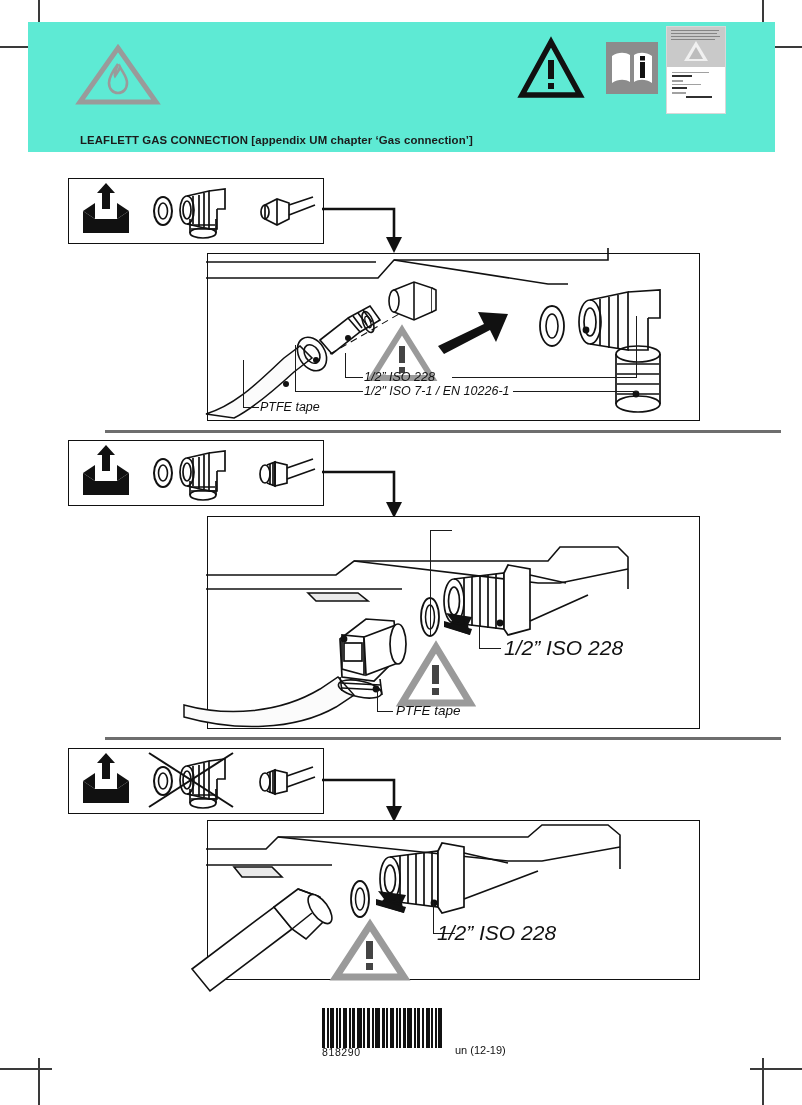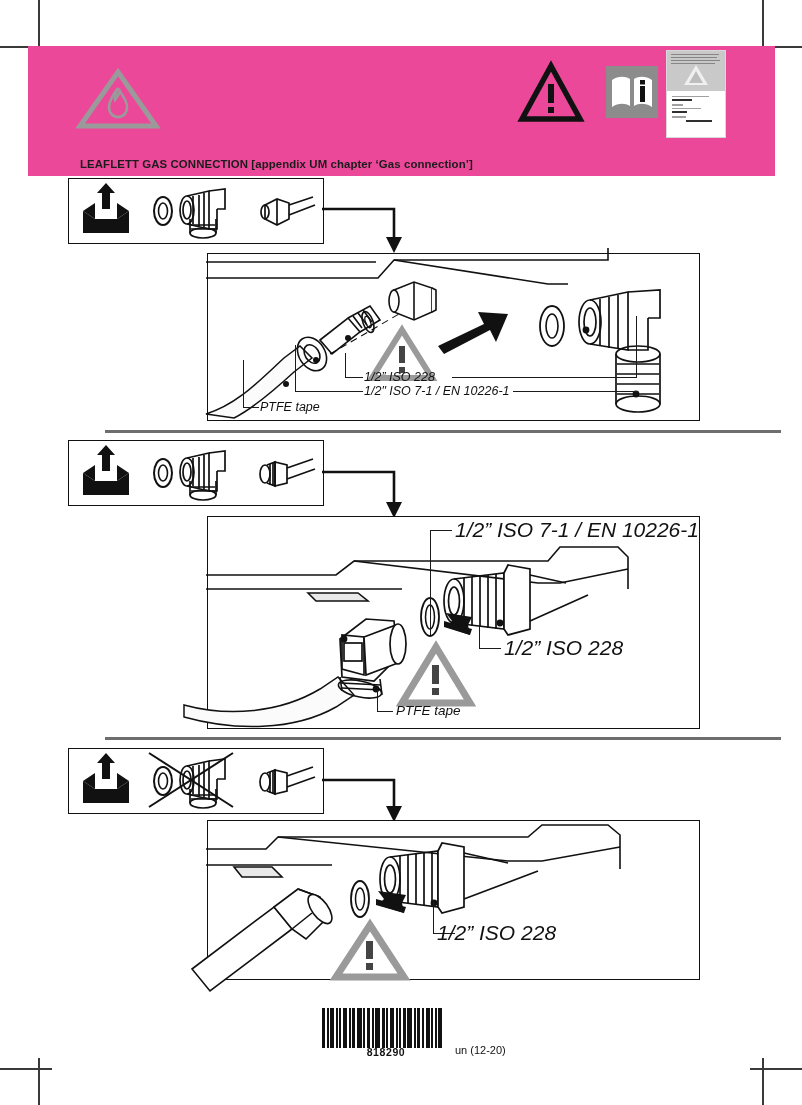--- a/index.html
+++ b/index.html
@@ -12,22 +12,22 @@
   }
   .page{position:absolute;inset:0;}
 
   
   .crop{position:absolute;background:#3a3a3a;}
   .crop.h{height:2px;width:52px;}
   .crop.v{width:2px;height:50px;}
 
   
   .header-band{
-    position:absolute;left:28px;top:46px;width:747px;height:130px;
-    background:#ec4899;
+    position:absolute;left:28px;top:22px;width:747px;height:130px;
+    background:#5eead4;
   }
   .flame-icon{position:absolute;left:48px;top:22px;width:84px;height:62px;}
   .warn-big{position:absolute;left:492px;top:18px;width:62px;height:58px;}
   .book-icon{position:absolute;left:578px;top:20px;width:52px;height:52px;background:#8c8c8c;
     display:flex;align-items:center;justify-content:center;}
   .arrow-icon{position:absolute;left:640px;top:36px;width:30px;height:20px;}
   .doc-thumb{position:absolute;left:638px;top:4px;width:58px;height:86px;background:#ffffff;
     border:1px solid #d8d8d8;overflow:hidden;}
   .doc-thumb .dt-top{height:40px;background:#c9c9c9;position:relative;}
   .doc-thumb .dt-lines{position:absolute;left:4px;top:3px;right:4px;}
@@ -55,22 +55,22 @@
   .lbl{position:absolute;font-family:"Liberation Sans",sans-serif;color:#111;white-space:nowrap;font-style:italic;}
   .lead{position:absolute;background:#1b1b1b;}
   .lead.h{height:1.4px;}
   .lead.v{width:1.4px;}
 
   svg{display:block;overflow:visible;}
 
   
   .barcode{position:absolute;left:322px;top:1008px;height:40px;display:flex;align-items:flex-end;}
   .bar{background:#111;height:40px;margin-right:1.6px;}
-  .barcode-num{position:absolute;left:322px;top:1046px;width:128px;text-align:center;
-     font-size:10.5px;font-weight:bold;color:#111;letter-spacing:.6px;}
+  .barcode-num{position:absolute;left:322px;top:1046px;width:128px;text-align:left;
+     font-size:10.5px;font-weight:normal;color:#111;letter-spacing:.6px;}
   .footer-code{position:absolute;left:455px;top:1044px;font-size:11px;color:#111;}
 </style>
 </head>
 <body>
 
 <div class="page">
 
   <div class="crop h" style="left:0;top:46px;"></div>
   <div class="crop v" style="left:38px;top:0;"></div>
   <div class="crop h" style="left:750px;top:46px;"></div>
@@ -346,21 +346,20 @@
       <g>
         <polygon points="228,130 262,186 194,186" fill="none" stroke="#9a9a9a" stroke-width="7"></polygon>
         <rect x="224" y="148" width="7" height="19" fill="#444"></rect>
         <rect x="224" y="171" width="7" height="7" fill="#444"></rect>
       </g>
     </svg>
   </div>
 
   <div class="lead v" style="left:430px;top:530px;height:105px;"></div>
   <div class="lead h" style="left:430px;top:530px;width:22px;"></div>
-  <div class="lbl" style="left:455px;top:518px;font-size:21px;">1/2” ISO 7-1 / EN 10226-1</div>
 
   <div class="lead v" style="left:479px;top:627px;height:22px;"></div>
   <div class="lead h" style="left:479px;top:648px;width:22px;"></div>
   <div class="lbl" style="left:504px;top:636px;font-size:21px;">1/2” ISO 228</div>
 
   <div class="lead v" style="left:377px;top:690px;height:22px;"></div>
   <div class="lead h" style="left:377px;top:711px;width:16px;"></div>
   <div class="lbl" style="left:396px;top:703px;font-size:13.5px;">PTFE tape</div>
 
   <div class="divider" style="left:105px;top:737px;width:676px;"></div>
@@ -475,15 +474,15 @@
       <div class="bar" style="width:5px"></div>
     <div class="bar" style="width:2px"></div>
       <div class="bar" style="width:3px"></div>
     <div class="bar" style="width:2px"></div>
       <div class="bar" style="width:4px"></div>
     <div class="bar" style="width:2px"></div>
       <div class="bar" style="width:2px"></div>
     <div class="bar" style="width:4px"></div>
   </div>
   <div class="barcode-num">818290</div>
-  <div class="footer-code">un (12-20)</div>
+  <div class="footer-code">un (12-19)</div>
 
 </div>
 
 </body></html>

